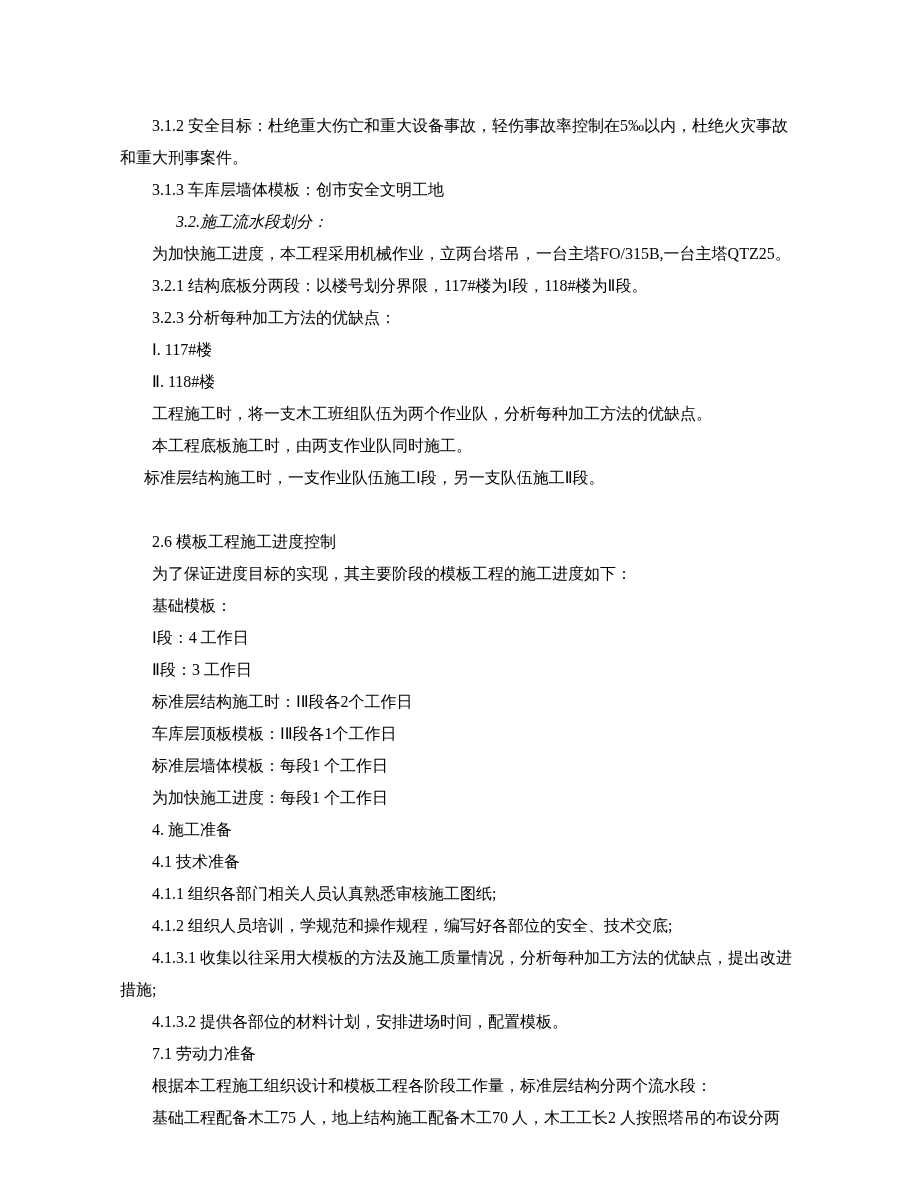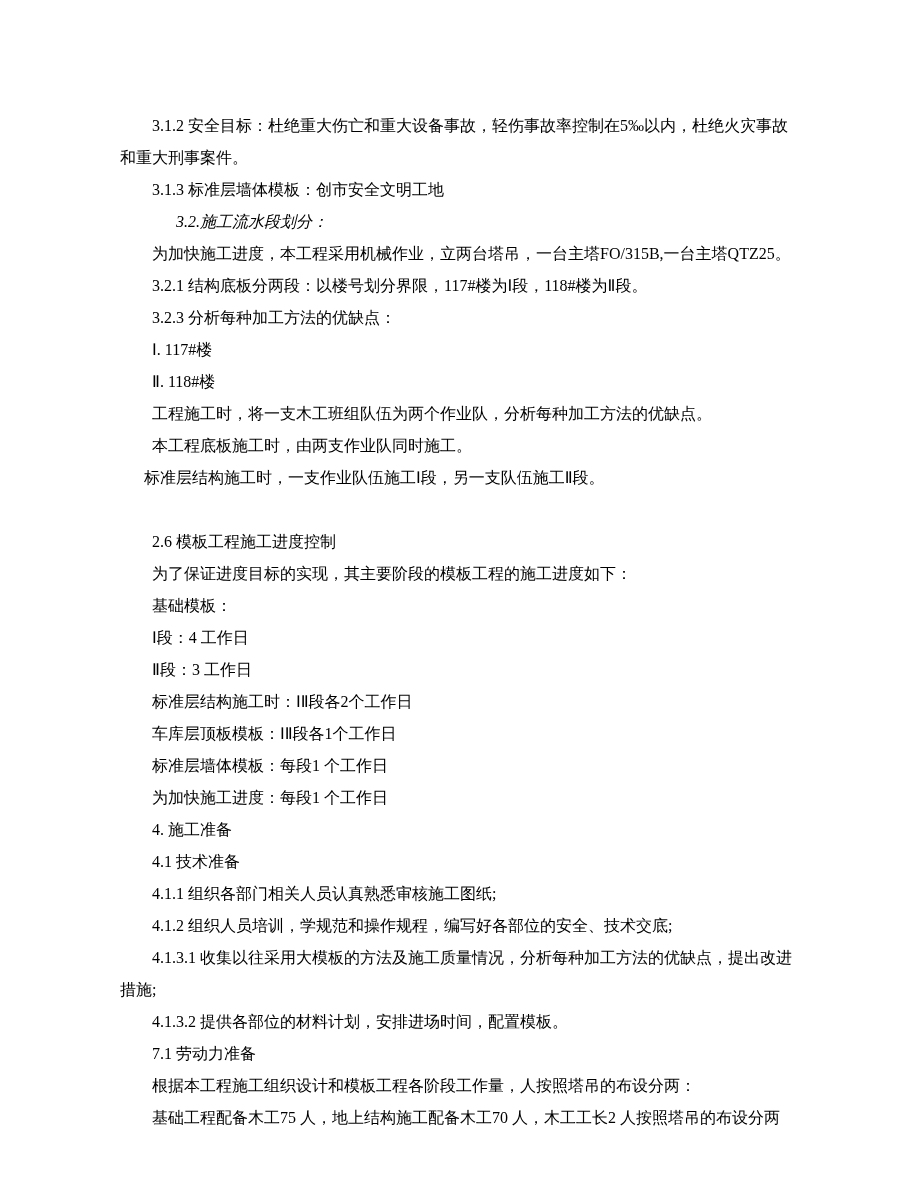--- a/index.html
+++ b/index.html
@@ -24,21 +24,21 @@
       text-indent: 1.5em;
     }
     .gap {
       height: 2.0em;
     }
   </style>
 </head>
 <body>
 
 <div class="para">3.1.2 安全目标：杜绝重大伤亡和重大设备事故，轻伤事故率控制在5‰以内，杜绝火灾事故和重大刑事案件。</div>
-<div class="para">3.1.3 标准层墙体模板：创市安全文明工地</div>
+<div class="para">3.1.3 车库层墙体模板：创市安全文明工地</div>
 <div class="para-deep">3.2.施工流水段划分：</div>
 <div class="para">为加快施工进度，本工程采用机械作业，立两台塔吊，一台主塔FO/315B,一台主塔QTZ25。</div>
 <div class="para"> 3.2.1 结构底板分两段：以楼号划分界限，117#楼为Ⅰ段，118#楼为Ⅱ段。</div>
 <div class="para">3.2.3 分析每种加工方法的优缺点：</div>
 <div class="para">Ⅰ. 117#楼</div>
 <div class="para">Ⅱ. 118#楼</div>
 <div class="para">工程施工时，将一支木工班组队伍为两个作业队，分析每种加工方法的优缺点。</div>
 <div class="para">本工程底板施工时，由两支作业队同时施工。</div>
 <div class="para-less">标准层结构施工时，一支作业队伍施工Ⅰ段，另一支队伍施工Ⅱ段。</div>
 <div class="gap"></div>
@@ -51,14 +51,14 @@
 <div class="para">车库层顶板模板：ⅠⅡ段各1个工作日</div>
 <div class="para">标准层墙体模板：每段1 个工作日</div>
 <div class="para">为加快施工进度：每段1 个工作日</div>
 <div class="para">4. 施工准备</div>
 <div class="para">4.1 技术准备</div>
 <div class="para">4.1.1 组织各部门相关人员认真熟悉审核施工图纸;</div>
 <div class="para">4.1.2 组织人员培训，学规范和操作规程，编写好各部位的安全、技术交底;</div>
 <div class="para">4.1.3.1 收集以往采用大模板的方法及施工质量情况，分析每种加工方法的优缺点，提出改进措施;</div>
 <div class="para">4.1.3.2 提供各部位的材料计划，安排进场时间，配置模板。</div>
 <div class="para">7.1 劳动力准备</div>
-<div class="para">根据本工程施工组织设计和模板工程各阶段工作量，人按照塔吊的布设分两：</div>
+<div class="para">根据本工程施工组织设计和模板工程各阶段工作量，标准层结构分两个流水段：</div>
 <div class="para">基础工程配备木工75 人，地上结构施工配备木工70 人，木工工长2 人按照塔吊的布设分两</div>
 
 </body></html>

